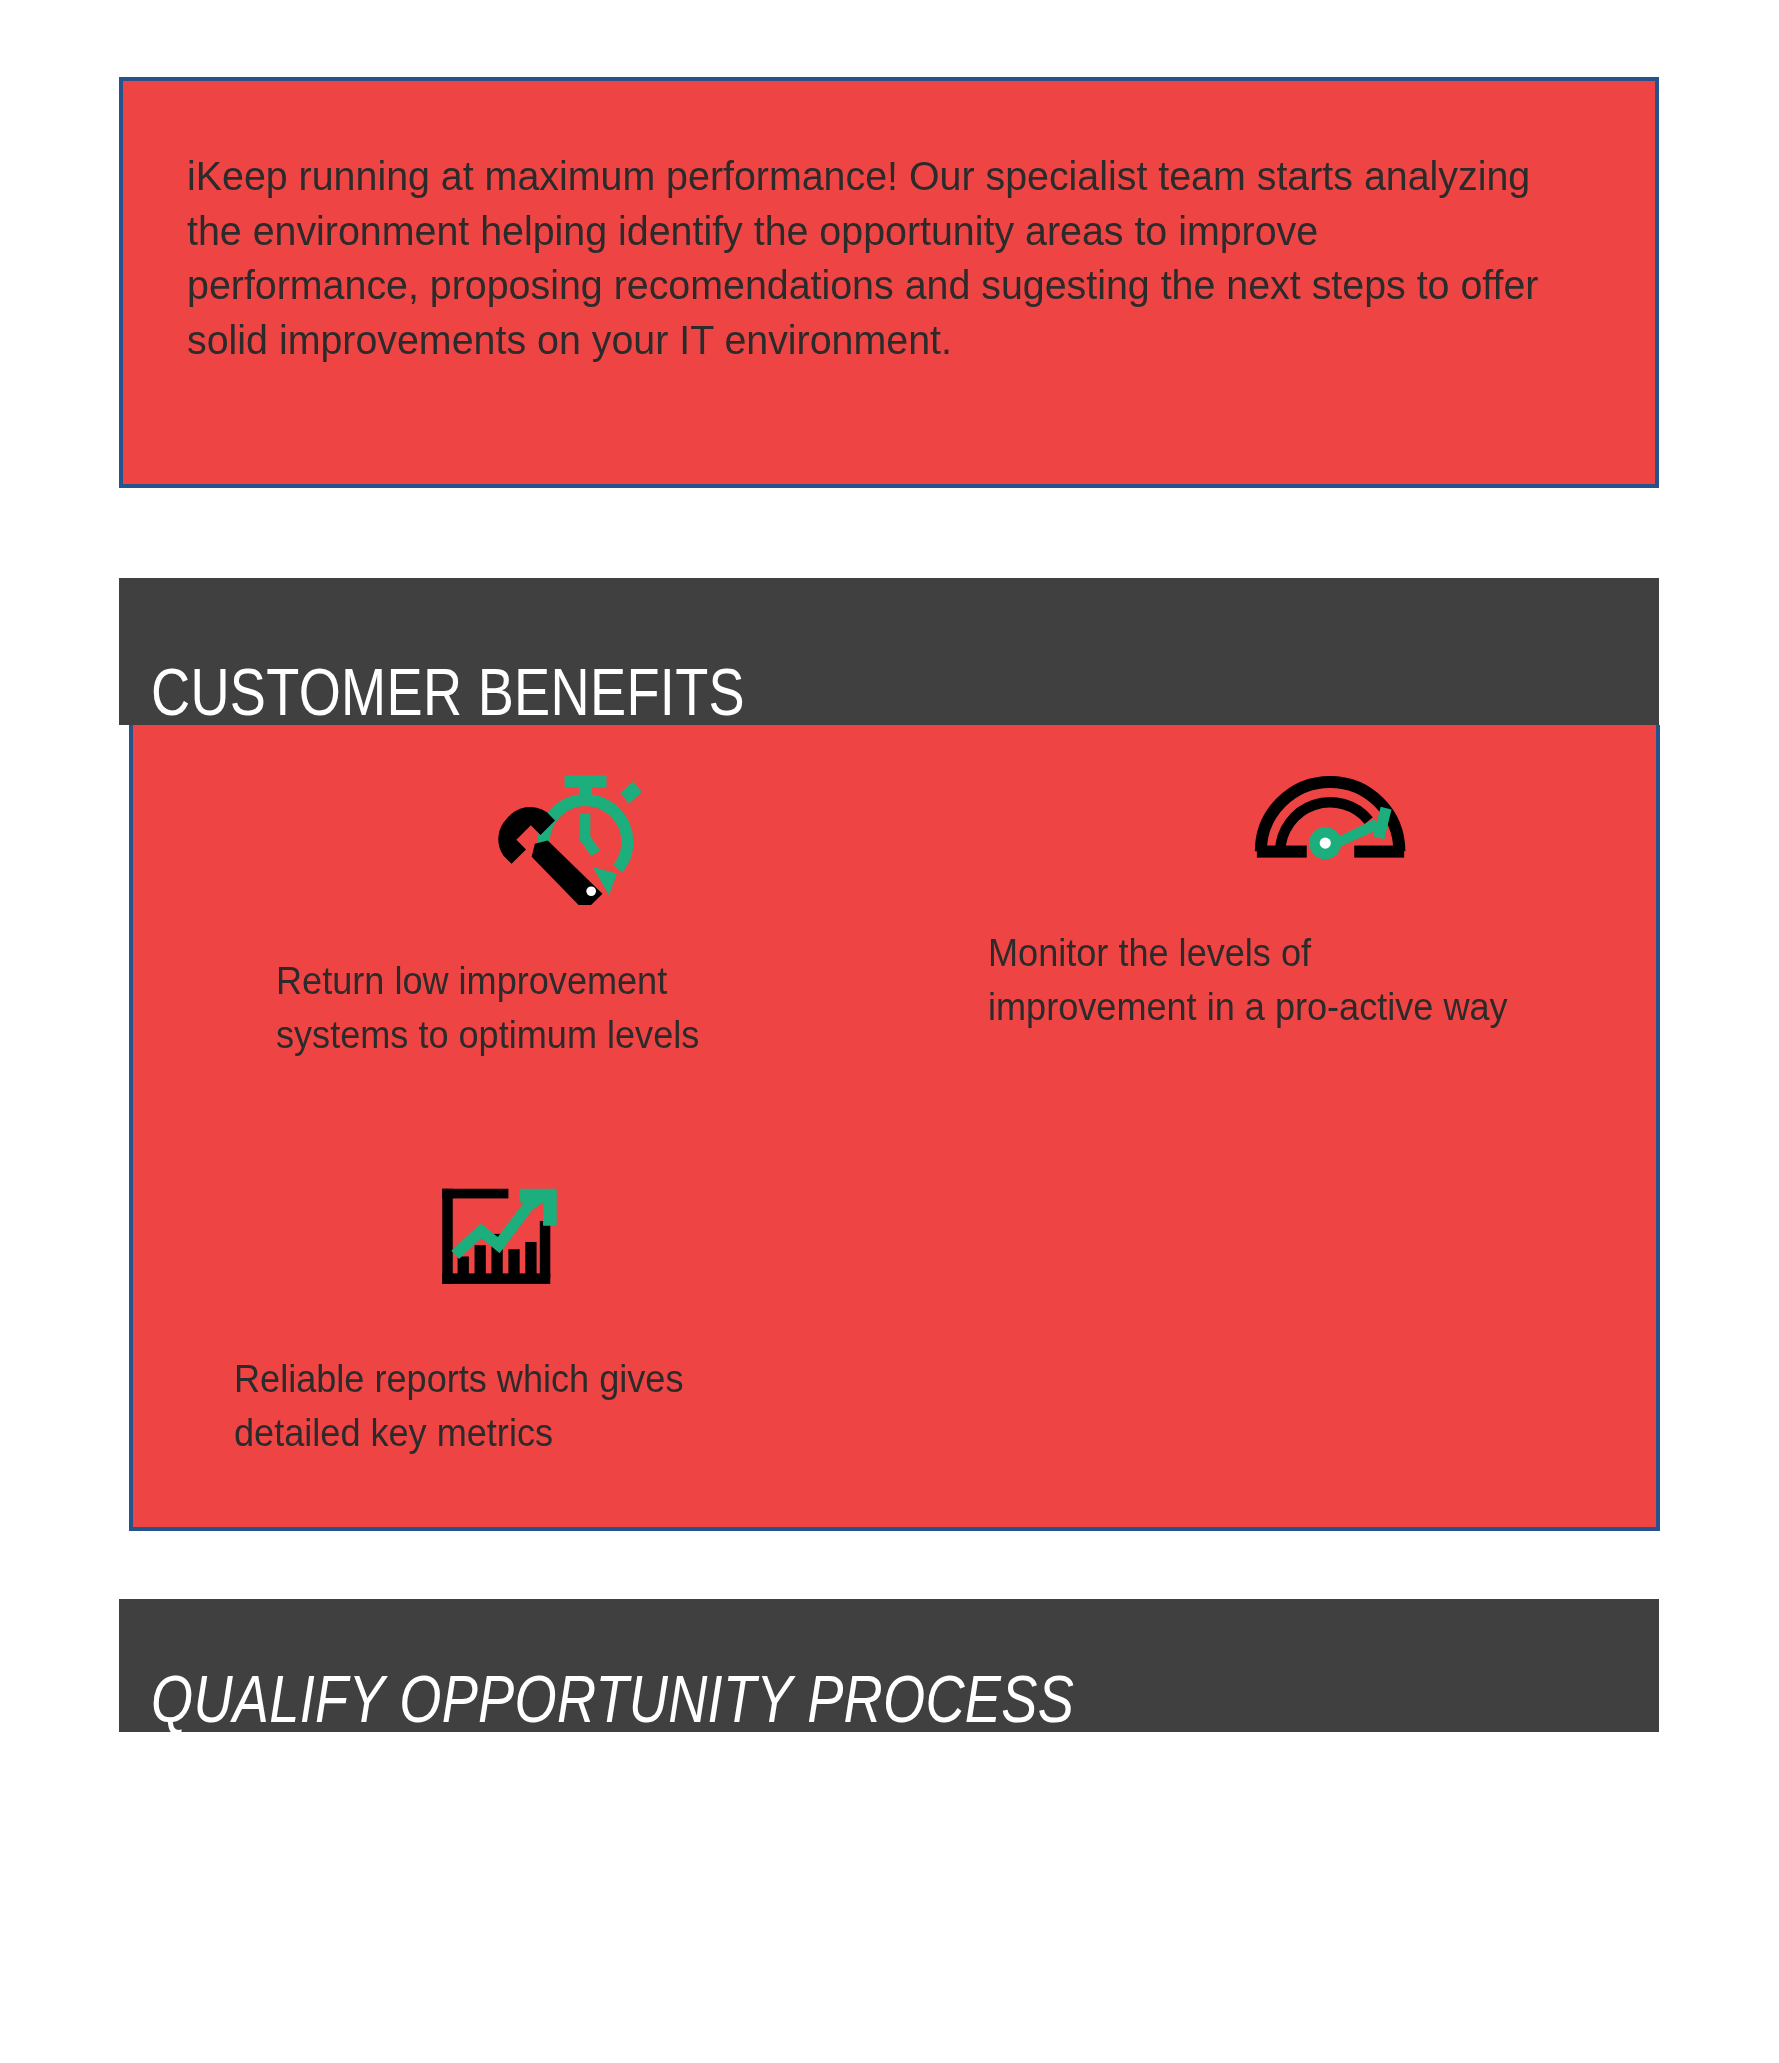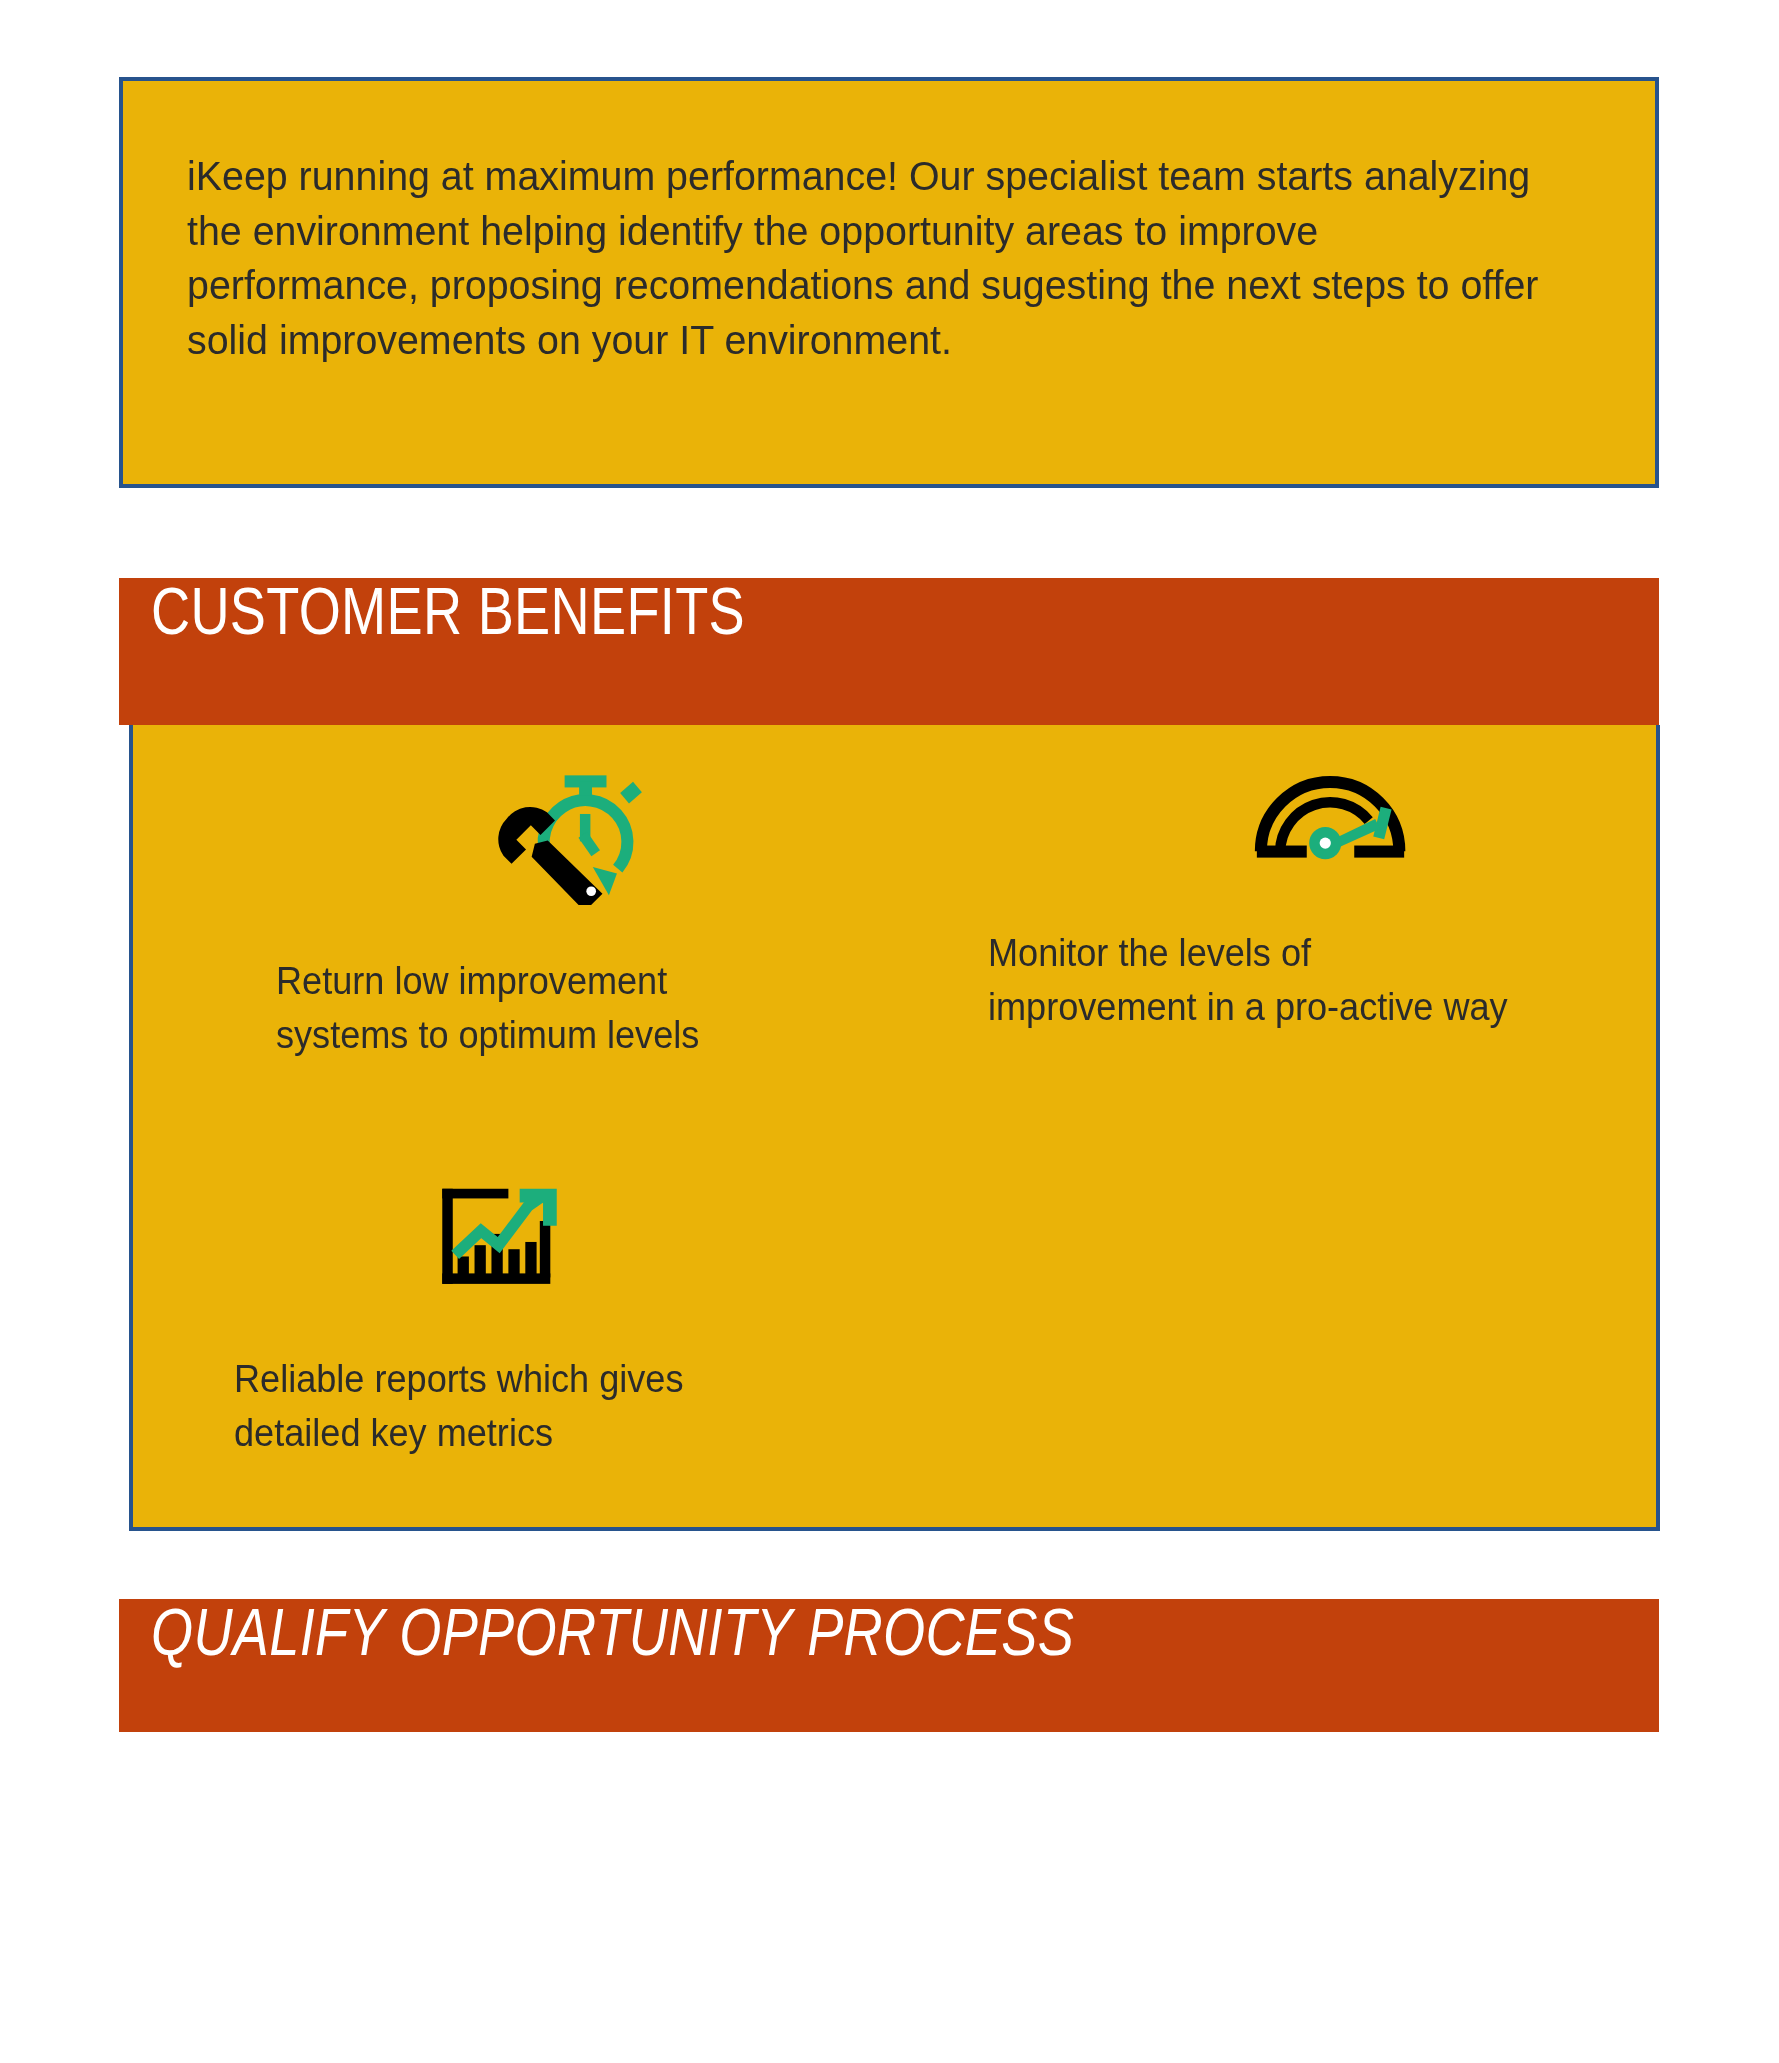--- a/index.html
+++ b/index.html
@@ -20,31 +20,31 @@
   .page {
     position: relative;
     width: 1780px;
     height: 2064px;
     background: #ffffff;
   }
 
   
   .outlined-box {
     position: absolute;
-    background: #eab308;
+    background: #ef4444;
     border: 4px solid #27538d;
     box-sizing: border-box;
   }
 
   .banner {
     position: absolute;
-    background: #c2410c;
+    background: #404040;
     box-sizing: border-box;
     display: flex;
-    align-items: flex-start;
+    align-items: flex-end;
   }
   .banner-title {
     color: #ffffff;
     font-family: "Liberation Sans Narrow", "Liberation Sans", sans-serif;
     font-size: 66px;
     line-height: 1;
     letter-spacing: 0.4px;
     font-weight: 400;
     transform: scaleX(0.82);
     transform-origin: left center;

